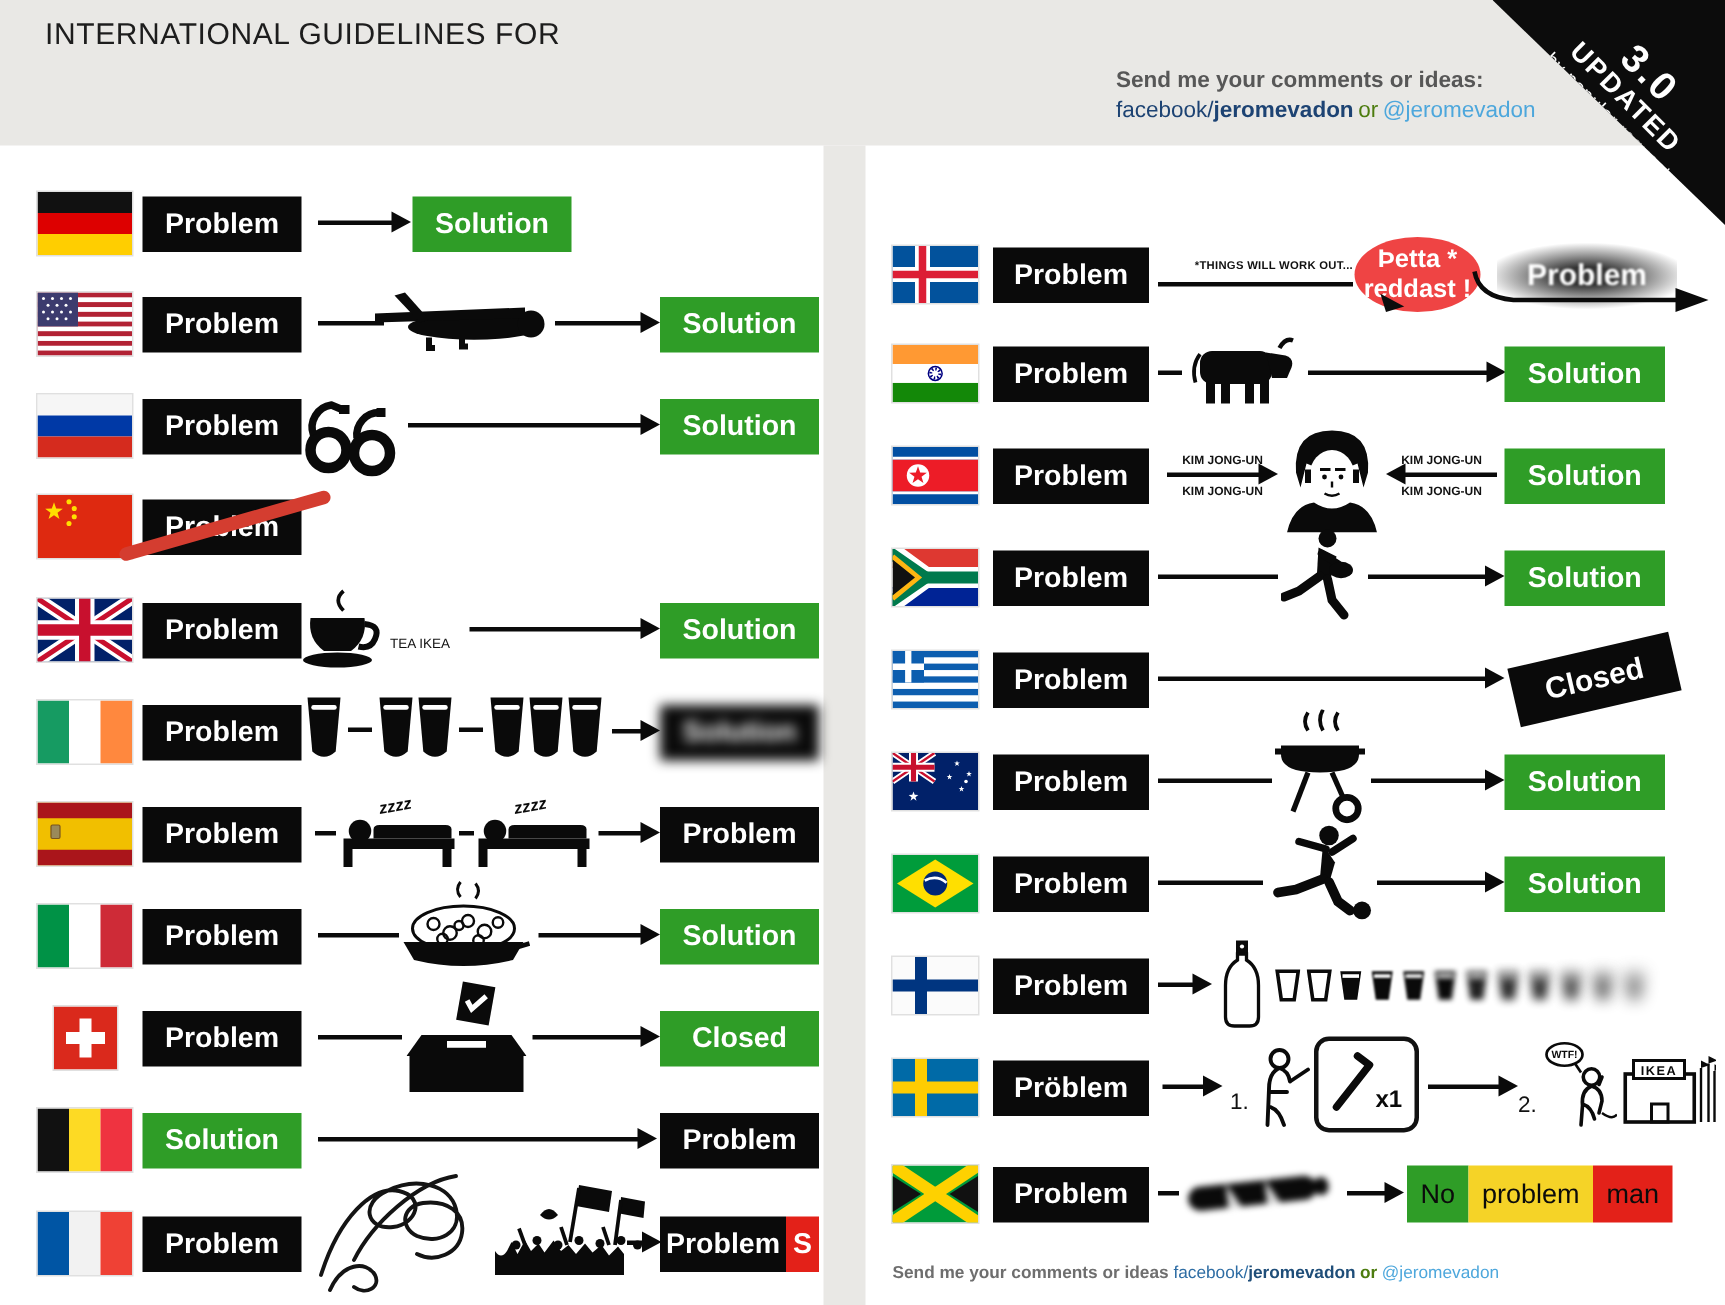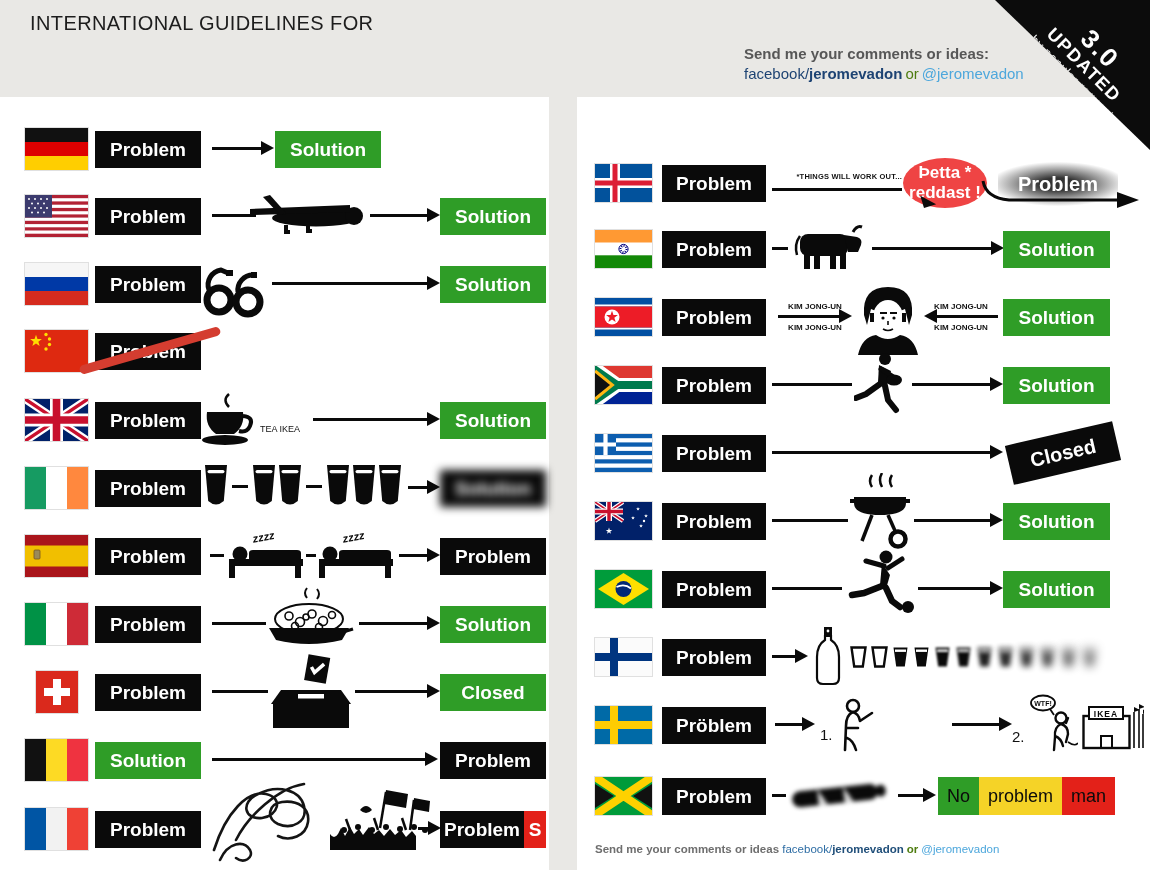--- a/index.html
+++ b/index.html
@@ -627,20 +627,26 @@
   </svg>
   <div class="box" style="left:662px;top:707px;width:104px">
       <span>Pröblem</span>
     </div>
   <div class="arrow" style="left:775px;top:723px;width:28px"></div>
   <div class="stepnum" style="left:820px;top:726px">1.</div>
   <svg class="icon" style="left:838px;top:698px" width="36" height="54">
     <circle cx="15" cy="8" r="6" fill="none" stroke="#0a0a0a" stroke-width="2.6"></circle>
     <path d="M15,14 q-7,3 -7,14 l-1,24 M15,14 q6,2 7,9 M8,30 h12 M22,23 l12,-8 M9,40 q6,2 9,12" fill="none" stroke="#0a0a0a" stroke-width="2.6" stroke-linecap="round"></path>
   </svg>
+  <div class="allenbox" style="left:876px;top:691px">
+    <svg width="64" height="58">
+      <path d="M12,44 L34,16 L26,10" fill="none" stroke="#0a0a0a" stroke-width="5" stroke-linecap="round" stroke-linejoin="round"></path>
+      <text x="38" y="44" font-size="16" font-weight="bold" fill="#0a0a0a">x1</text>
+    </svg>
+  </div>
   <div class="arrow" style="left:952px;top:723px;width:48px"></div>
   <div class="stepnum" style="left:1012px;top:728px">2.</div>
   <svg class="icon" style="left:1030px;top:694px" width="48" height="58">
     <ellipse cx="13" cy="9" rx="12" ry="7.5" fill="none" stroke="#0a0a0a" stroke-width="1.8"></ellipse>
     <text x="13" y="11.5" text-anchor="middle" font-size="7" font-weight="bold" fill="#0a0a0a">WTF!</text>
     <path d="M20,15 l4,6" stroke="#0a0a0a" stroke-width="1.8"></path>
     <circle cx="31" cy="24" r="5.5" fill="none" stroke="#0a0a0a" stroke-width="2.4"></circle>
     <path d="M31,30 q-7,3 -6,13 l-1,13 M31,30 q7,2 7,10 l-2,8 M36,29 l2,-5 M25,42 q6,2 8,10" fill="none" stroke="#0a0a0a" stroke-width="2.4" stroke-linecap="round"></path>
     <path d="M38,48 q7,5 10,1" stroke="#0a0a0a" stroke-width="1.6" fill="none"></path>
   </svg>

